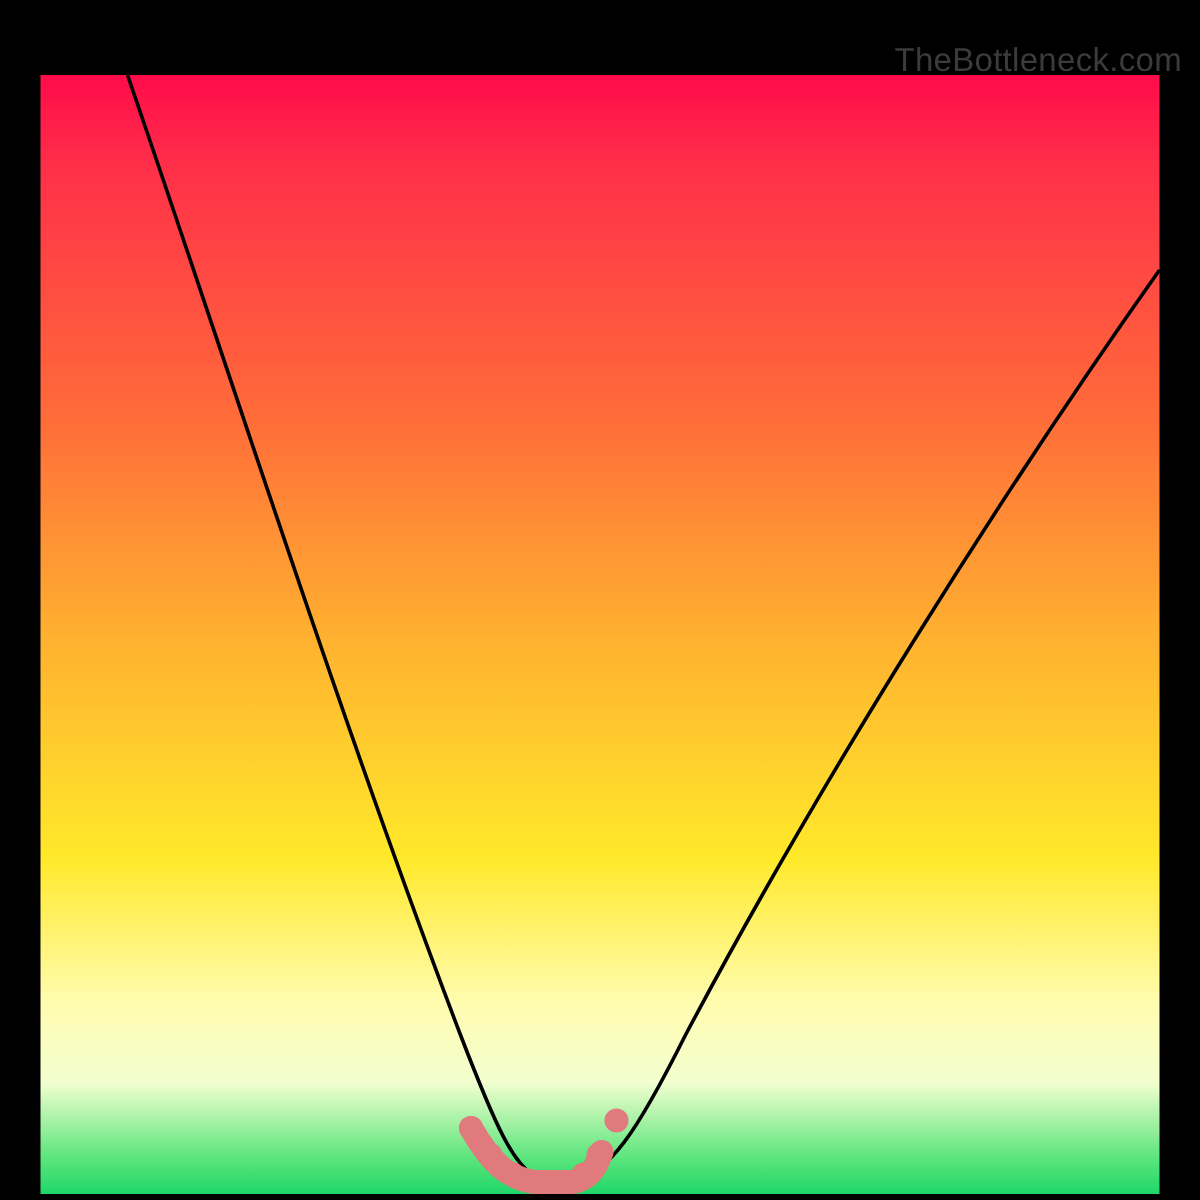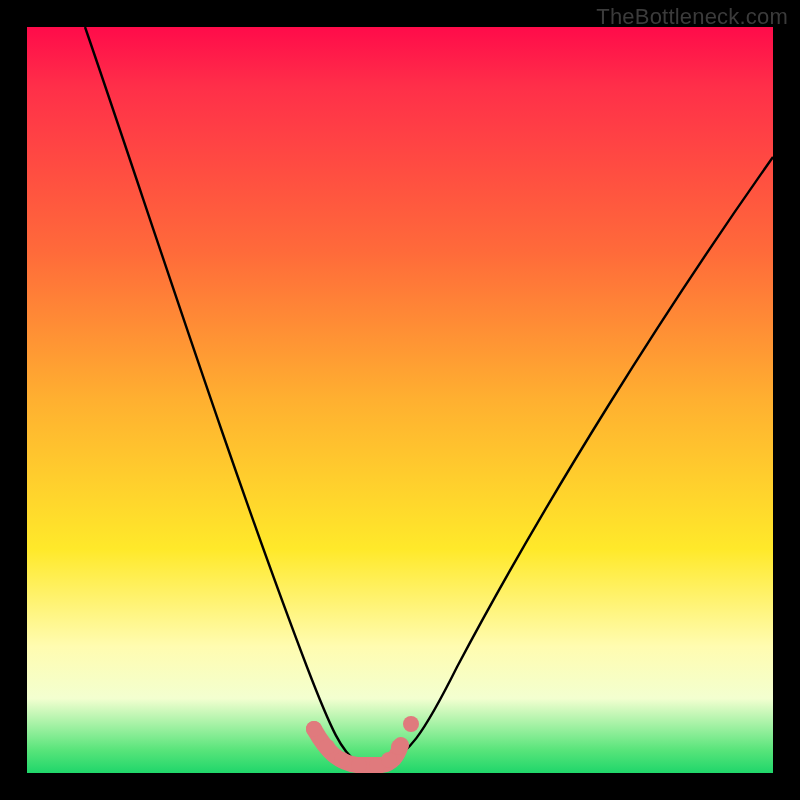--- a/index.html
+++ b/index.html
@@ -8,20 +8,21 @@
     width: 800px;
     height: 800px;
     background: #000;
     overflow: hidden;
     font-family: Arial, Helvetica, sans-serif;
   }
   .frame {
     position: absolute;
     inset: 0;
     background: #000;
+    margin-top: 23px;
   }
   .plot {
     position: absolute;
     left: 27px;
     top: 27px;
     width: 746px;
     height: 746px;
     
     background: linear-gradient(
       to bottom,

